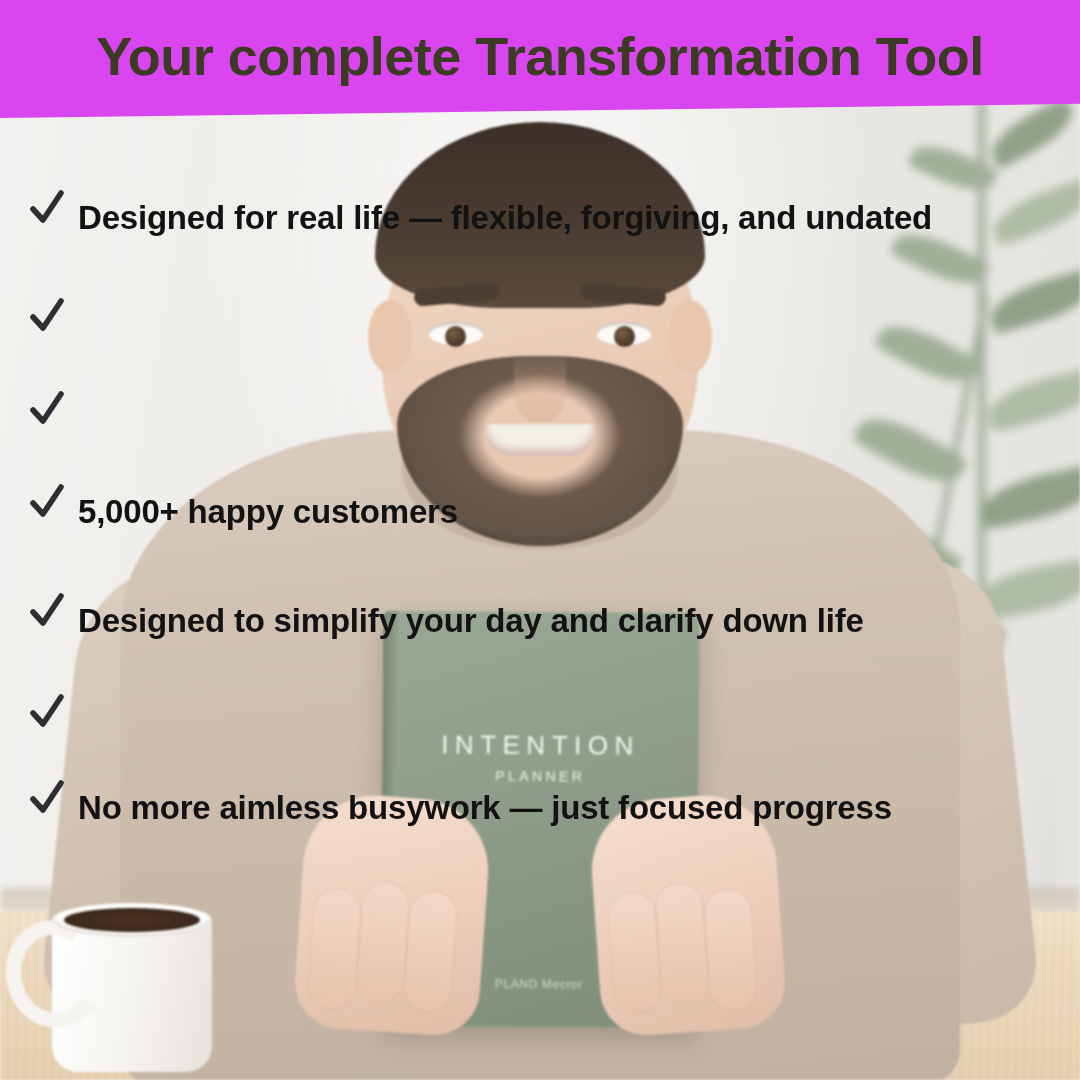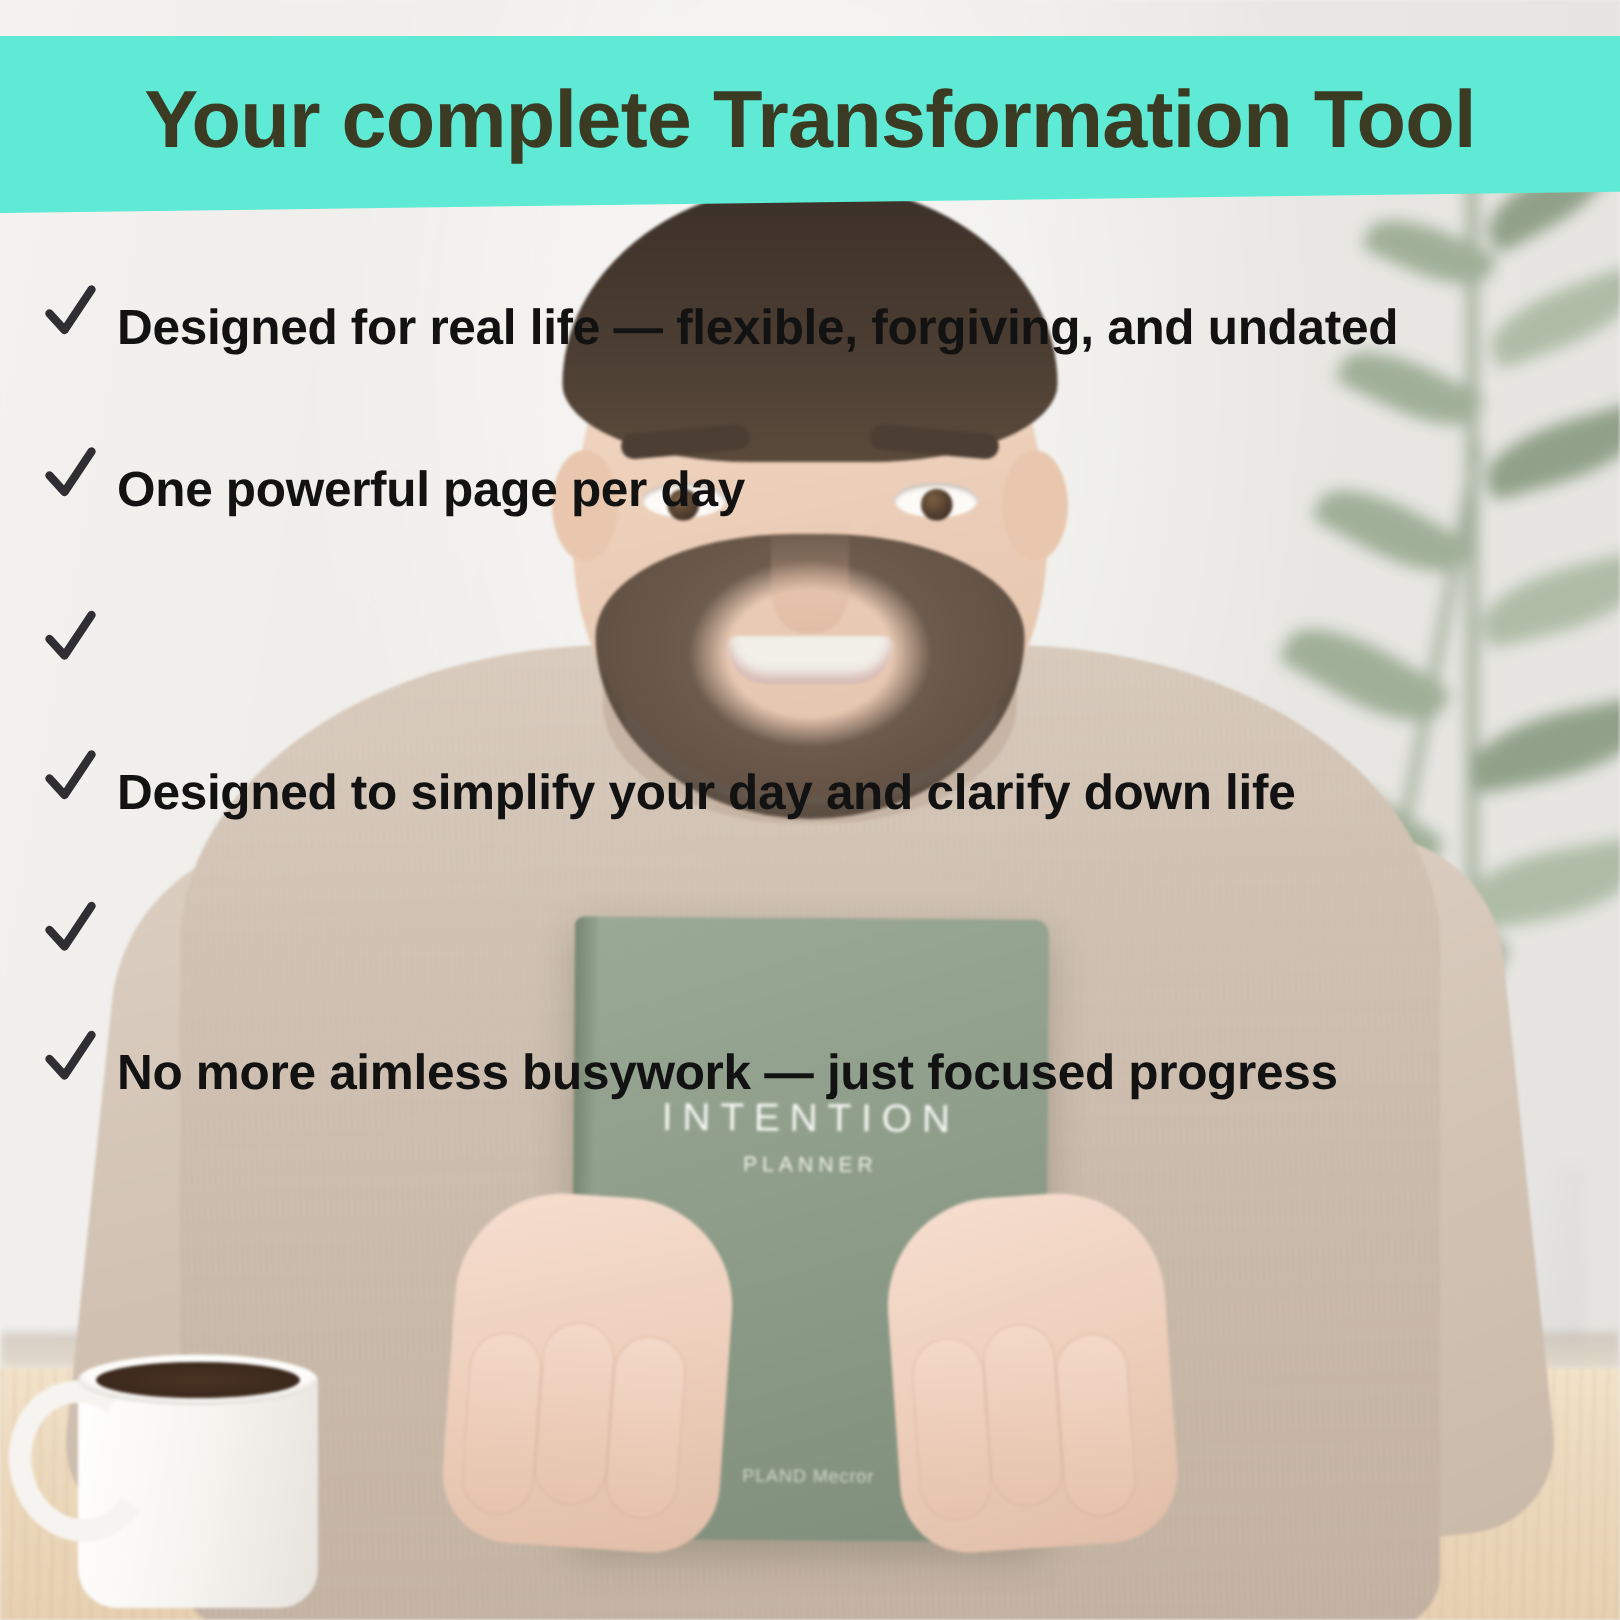--- a/index.html
+++ b/index.html
@@ -365,26 +365,25 @@
   
   .photo-blur { filter: blur(1.1px); }
 
   
   .banner {
     position: absolute;
     left: 0;
     top: 0;
     width: 100%;
     height: 118px;
-    background: #5eead4;
+    background: #d946ef;
     clip-path: polygon(0 0, 100% 0, 100% 88%, 0 100%);
     display: flex;
     align-items: center;
     justify-content: center;
-    margin-top: 24px;
   }
   .banner-title {
     color: #3b3b23;
     font-size: 54px;
     font-weight: bold;
     letter-spacing: -0.5px;
     line-height: 1;
     text-align: center;
     padding-bottom: 6px;
     white-space: nowrap;
@@ -514,32 +513,39 @@
       </span>
       <span class="item-text">Designed for real life — flexible, forgiving, and undated</span>
     </div>
 
     <div class="item">
       <span class="check">
         <svg width="34" height="40" viewBox="0 0 34 40" aria-hidden="true">
           <path d="M3 21 L13 32 L31 5" fill="none" stroke="#2e2e33" stroke-width="5.6" stroke-linecap="round" stroke-linejoin="round"></path>
         </svg>
       </span>
-      <span class="item-text">One powerful page per day</span>
     </div>
 
 
     <div class="item">
       <span class="check">
         <svg width="34" height="40" viewBox="0 0 34 40" aria-hidden="true">
           <path d="M3 21 L13 32 L31 5" fill="none" stroke="#2e2e33" stroke-width="5.6" stroke-linecap="round" stroke-linejoin="round"></path>
         </svg>
       </span>
     </div>
 
+    <div class="item">
+      <span class="check">
+        <svg width="34" height="40" viewBox="0 0 34 40" aria-hidden="true">
+          <path d="M3 21 L13 32 L31 5" fill="none" stroke="#2e2e33" stroke-width="5.6" stroke-linecap="round" stroke-linejoin="round"></path>
+        </svg>
+      </span>
+      <span class="item-text">5,000+ happy customers</span>
+    </div>
 
 
     <div class="item tight">
       <span class="check">
         <svg width="34" height="40" viewBox="0 0 34 40" aria-hidden="true">
           <path d="M3 21 L13 32 L31 5" fill="none" stroke="#2e2e33" stroke-width="5.6" stroke-linecap="round" stroke-linejoin="round"></path>
         </svg>
       </span>
       <span class="item-text">Designed to simplify your day and clarify down life</span>
     </div>

